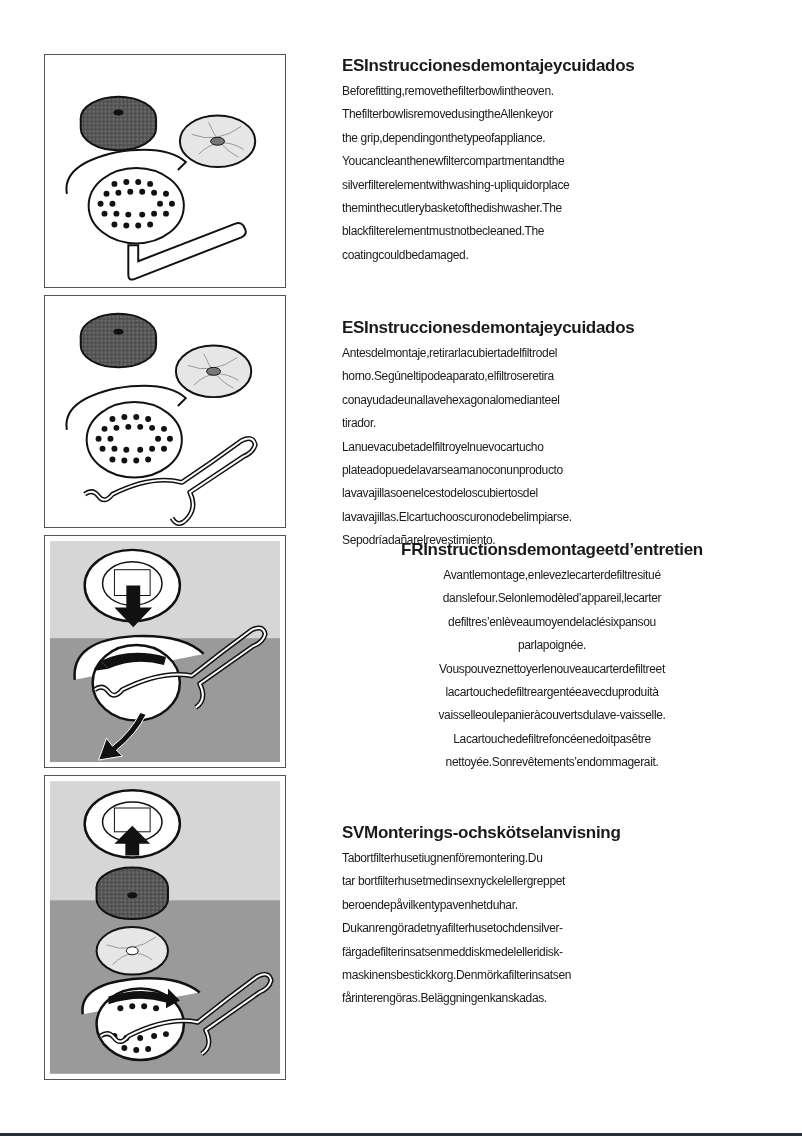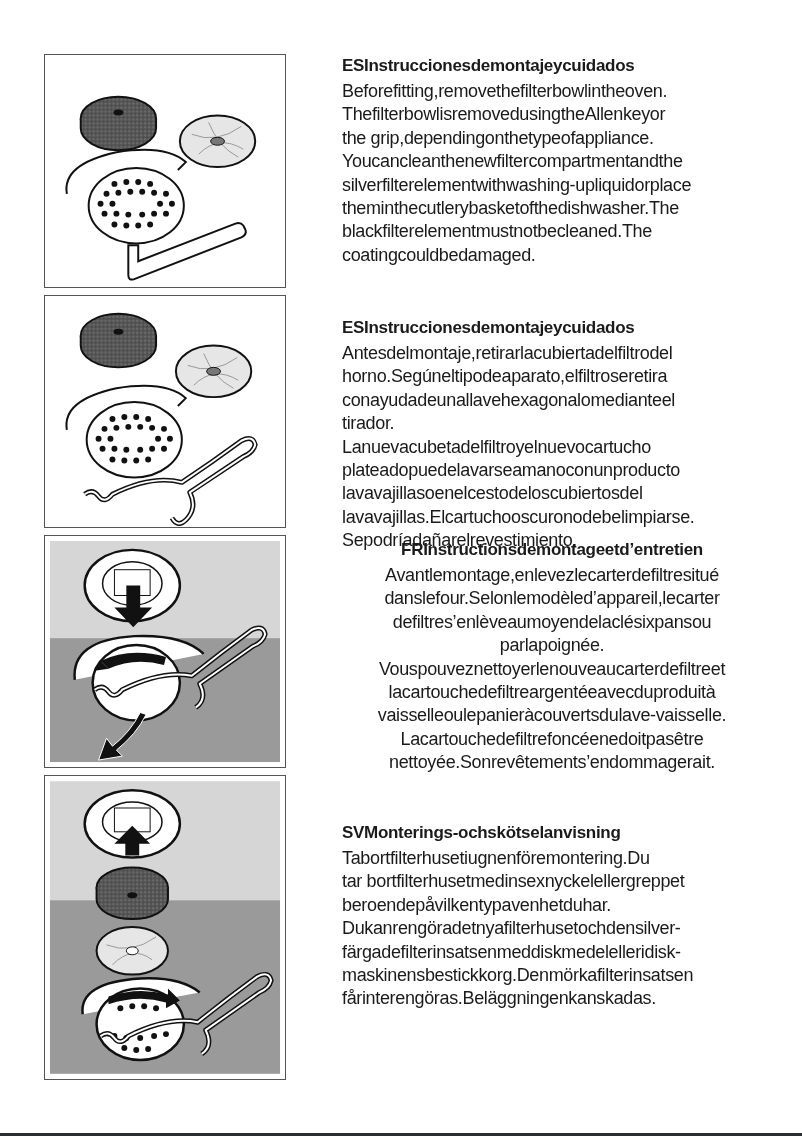--- a/index.html
+++ b/index.html
@@ -2,21 +2,21 @@
 <html><head>
 <meta charset="utf-8">
 <style>
   html, body { margin: 0; padding: 0; background: #ffffff; }
   body { width: 802px; height: 1136px; position: relative; overflow: hidden;
          font-family: "Liberation Sans", sans-serif; color: #1a1a1a; }
   .panel { position: absolute; left: 44px; width: 242px; border: 1px solid #555; background: #fff; box-sizing: border-box; overflow: hidden; }
   .panel svg { display: block; width: 100%; height: 100%; }
   .section { position: absolute; left: 342px; width: 420px; }
   .section h2 { margin: 0 0 2px 0; font-size: 17px; font-weight: bold; letter-spacing: -0.3px; line-height: 24px; }
-  .section p { margin: 0; font-size: 18px; line-height: 23.4px; letter-spacing: -0.35px; white-space: pre-line; }
+  .section p { margin: 0; font-size: 12px; line-height: 23.4px; letter-spacing: -0.35px; white-space: pre-line; }
   .footer-rule { position: absolute; left: 0; right: 0; top: 1133px; height: 3px; background: #2a2f33; }
 </style>
 </head>
 <body>
 
 <div class="panel" style="top:54px;height:234px;">
   <svg viewBox="0 0 242 234">
     <defs>
       <pattern id="speck" width="4" height="4" patternUnits="userSpaceOnUse">
         <rect width="4" height="4" fill="#555"></rect>

